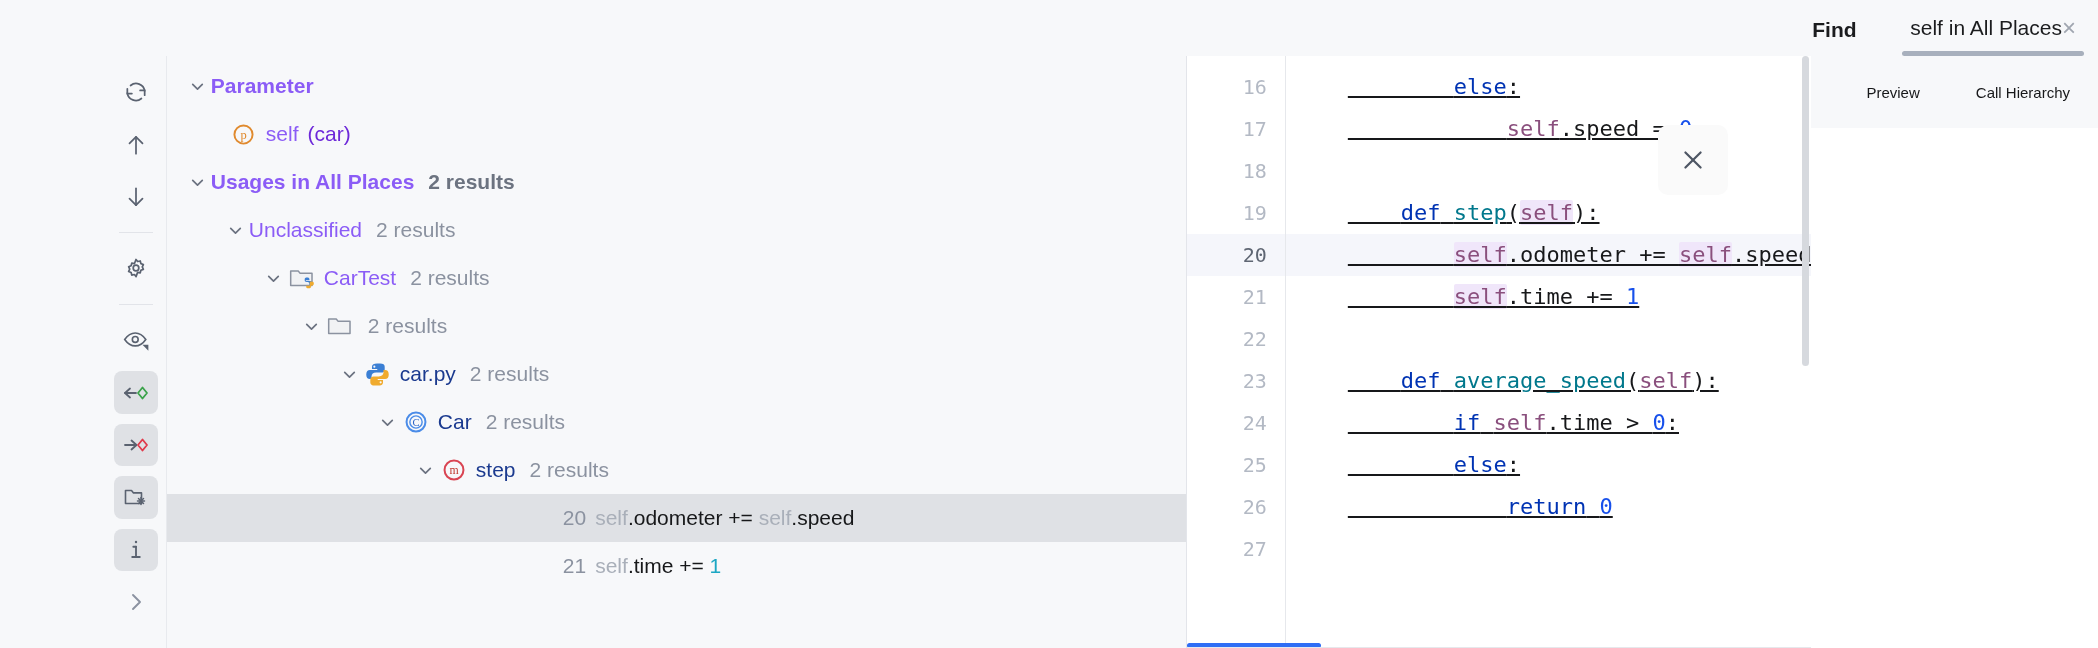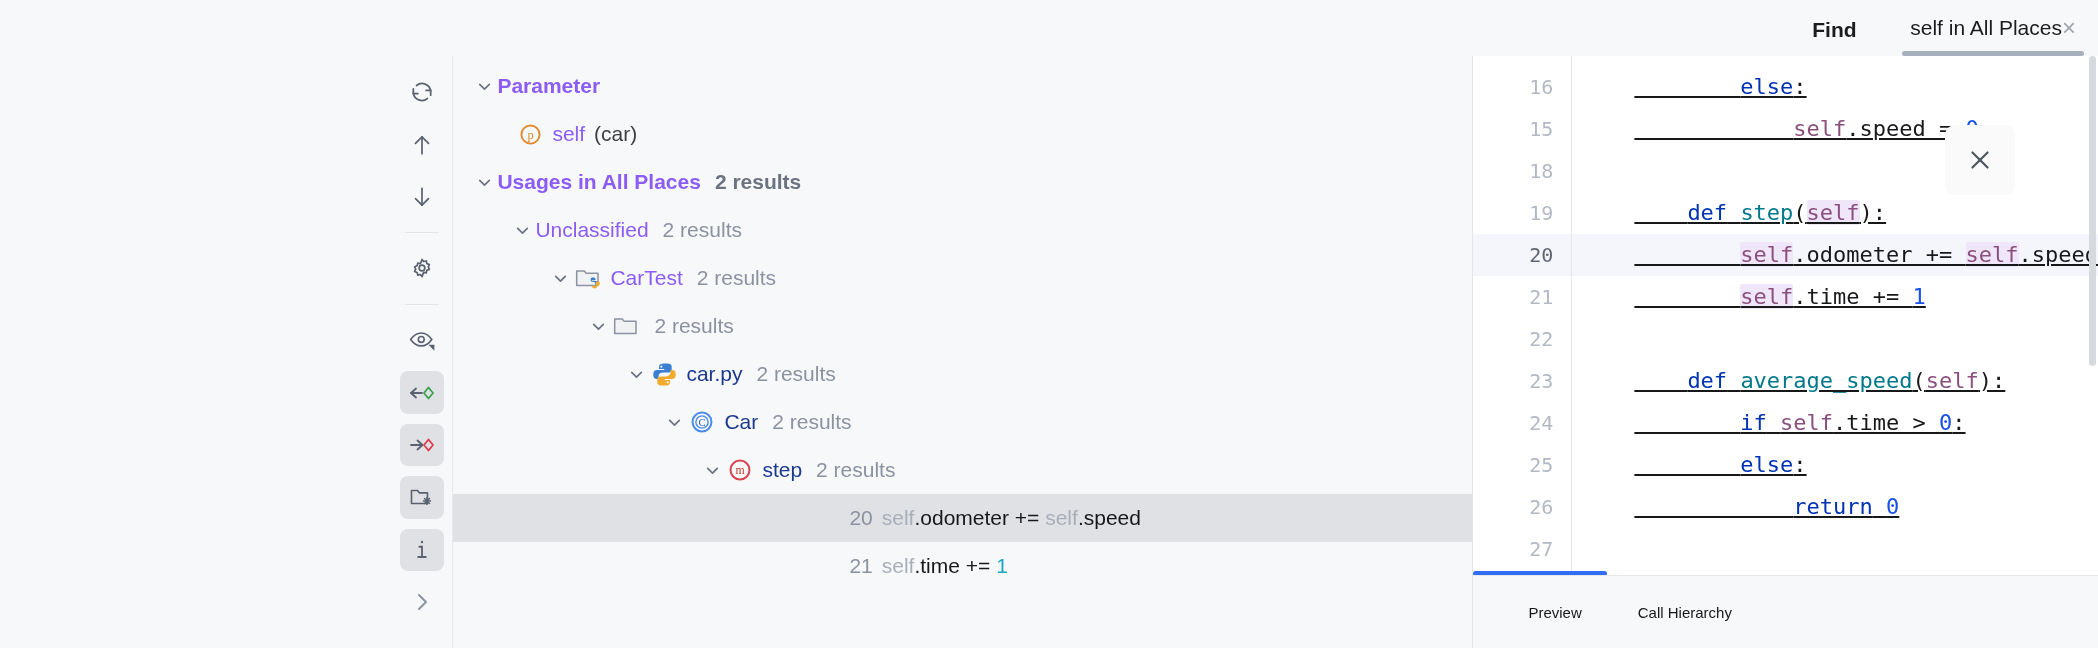--- a/index.html
+++ b/index.html
@@ -76,36 +76,36 @@
     width: 26px; height: 26px; flex: 0 0 26px;
     display: flex; align-items: center; justify-content: center;
     color: #6b7280;
   }
   .n-icon { width: 30px; flex: 0 0 30px; display: flex; align-items: center; justify-content: center; margin-right: 7px; }
   .n-label { font-size: 21px; color: #8b5cf6; }
   .n-label.bold { font-weight: bold; }
   .n-label.blue { color: #1b3a8f; }
   .n-count { font-size: 21px; color: #8b92a0; margin-left: 14px; }
   .n-count.bold { font-weight: bold; color: #6c7380; }
-  .n-sub { font-size: 21px; color: #404040; margin-left: 9px; }
+  .n-sub { font-size: 21px; color: #6d28d9; margin-left: 9px; }
 
   .result-row {
     display: flex; align-items: center; height: 48px;
     font-family: "Liberation Sans", sans-serif; font-size: 21px;
     white-space: nowrap;
   }
   .result-row.sel { background: #dfe1e5; }
   .res-num { color: #8b92a0; margin-right: 9px; }
   .hl { color: #a9afb9; }
   .res-txt { color: #17181a; }
   .num-lit { color: #1ca7c4; }
 
   
   .editor-panel {
-    flex: 1; display: flex; flex-direction: column;
+    flex: 1; display: flex; flex-direction: row;
     background: #ffffff; min-width: 0; position: relative;
   }
   .editor-area {
     flex: 1; display: flex; min-height: 0;
     position: relative; overflow: hidden;
     border-bottom: 1px solid #e6e8ec;
   }
   .gutter {
     width: 99px; min-width: 99px;
     background: #ffffff;
@@ -416,21 +416,21 @@
         <span class="num-lit">1</span>
       </div>
     </div>
 
     <div class="editor-panel">
 
       <div class="editor-area">
 
         <div class="gutter">
           <div class="gline">16</div>
-          <div class="gline">15</div>
+          <div class="gline">17</div>
           <div class="gline">18</div>
           <div class="gline">19</div>
           <div class="gline cur">20</div>
           <div class="gline">21</div>
           <div class="gline">22</div>
           <div class="gline">23</div>
           <div class="gline">24</div>
           <div class="gline">25</div>
           <div class="gline">26</div>
           <div class="gline">27</div>

